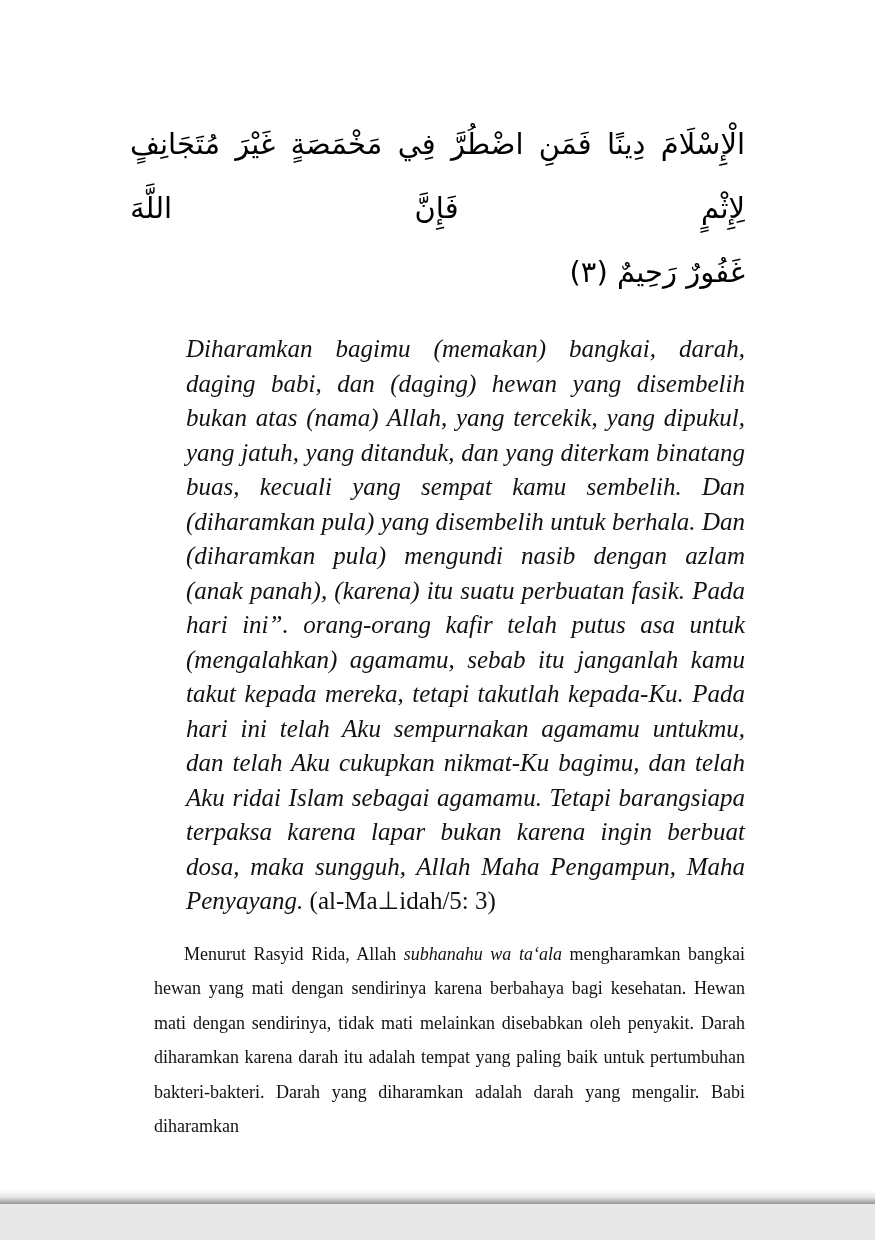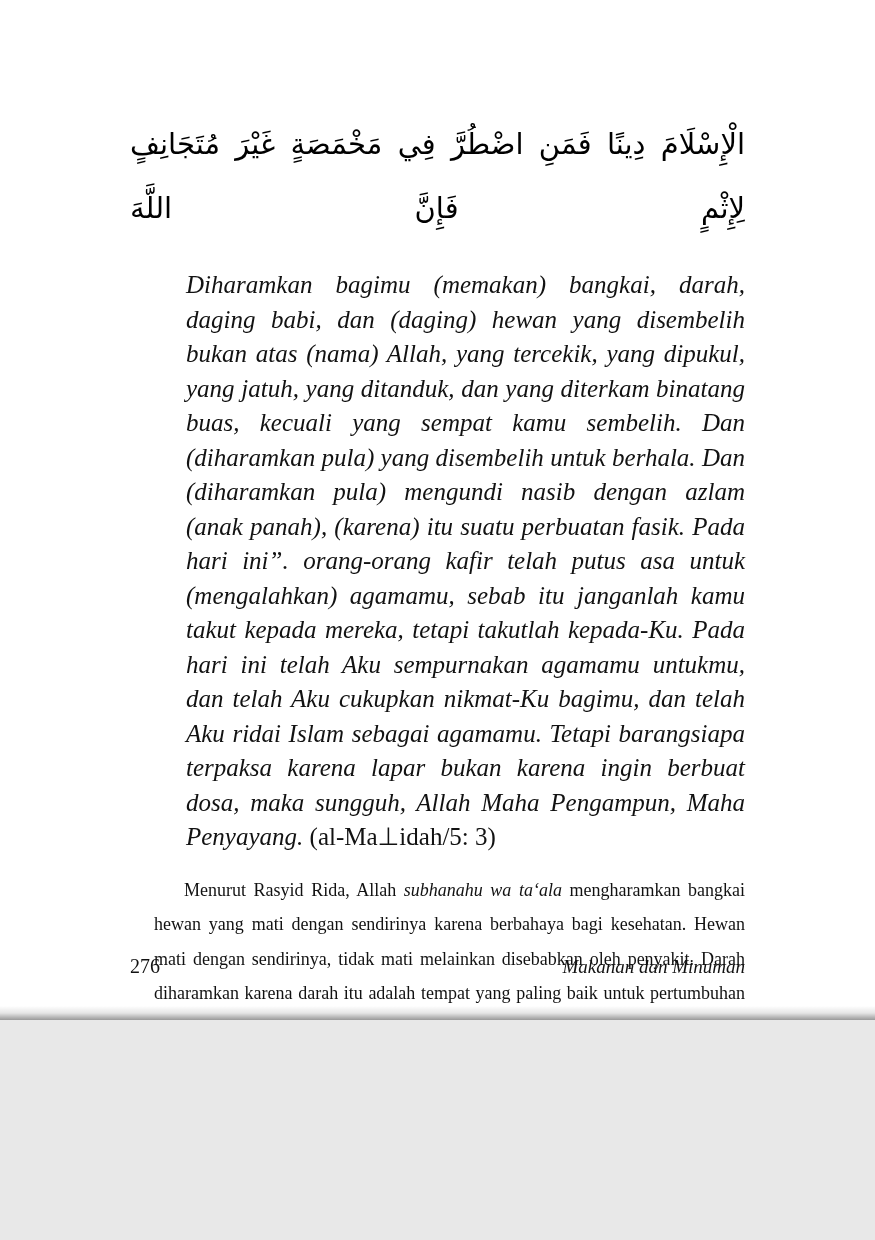--- a/index.html
+++ b/index.html
@@ -1,20 +1,20 @@
 <!DOCTYPE html>
 <html><head>
 <meta charset="utf-8">
 <style>
   * { margin: 0; padding: 0; box-sizing: border-box; }
   html, body { background: #e8e8e8; }
   .page {
     position: relative;
     width: 875px;
-    height: 1020px;
+    height: 1204px;
     margin: 0 auto;
     background: #ffffff;
     overflow: hidden;
     font-family: "Liberation Serif", serif;
     color: #121212;
   }
   
   .page::after {
     content: "";
     position: absolute;
@@ -68,25 +68,22 @@
   .running-title { font-size: 19px; font-style: italic; }
 </style>
 </head>
 <body>
 
 <div class="page">
   <div class="content">
 
     <div class="arabic">
       <div class="arabic-l1">الْإِسْلَامَ دِينًا فَمَنِ اضْطُرَّ فِي مَخْمَصَةٍ غَيْرَ مُتَجَانِفٍ لِإِثْمٍ فَإِنَّ اللَّهَ</div>
+      <div class="arabic-l2">غَفُورٌ رَحِيمٌ (٣)</div>
     </div>
 
     <p class="quote"><span class="it">Diharamkan bagimu (memakan) bangkai, darah, daging babi, dan (daging) hewan yang disembelih bukan atas (nama) Allah, yang tercekik, yang dipukul, yang jatuh, yang ditanduk, dan yang diterkam binatang buas, kecuali yang sempat kamu sembelih. Dan (diharamkan pula) yang disembelih untuk berhala. Dan (diharamkan pula) mengundi nasib dengan azlam (anak panah), (karena) itu suatu perbuatan fasik. Pada hari ini”. orang-orang kafir telah putus asa untuk (mengalahkan) agamamu, sebab itu janganlah kamu takut kepada mereka, tetapi takutlah kepada-Ku. Pada hari ini telah Aku sempurnakan agamamu untukmu, dan telah Aku cukupkan nikmat-Ku bagimu, dan telah Aku ridai Islam sebagai agamamu. Tetapi barangsiapa terpaksa karena lapar bukan karena ingin berbuat dosa, maka sungguh, Allah Maha Pengampun, Maha Penyayang.</span><span class="ref"> (al-Ma⊥idah/5: 3)</span></p>
 
     <p class="body-para"><span>Menurut Rasyid Rida, Allah </span><span class="it">subhanahu wa ta‘ala</span><span> mengharamkan bangkai hewan yang mati dengan sendirinya karena berbahaya bagi kesehatan. Hewan mati dengan sendirinya, tidak mati melainkan disebabkan oleh penyakit. Darah diharamkan karena darah itu adalah tempat yang paling baik untuk pertumbuhan bakteri-bakteri. Darah yang diharamkan adalah darah yang mengalir. Babi diharamkan</span></p>
 
   </div>
 
-  <div class="footer">
-    <span class="page-number">276</span>
-    <span class="running-title">Makanan dan Minuman</span>
-  </div>
 </div>
 
 </body></html>

